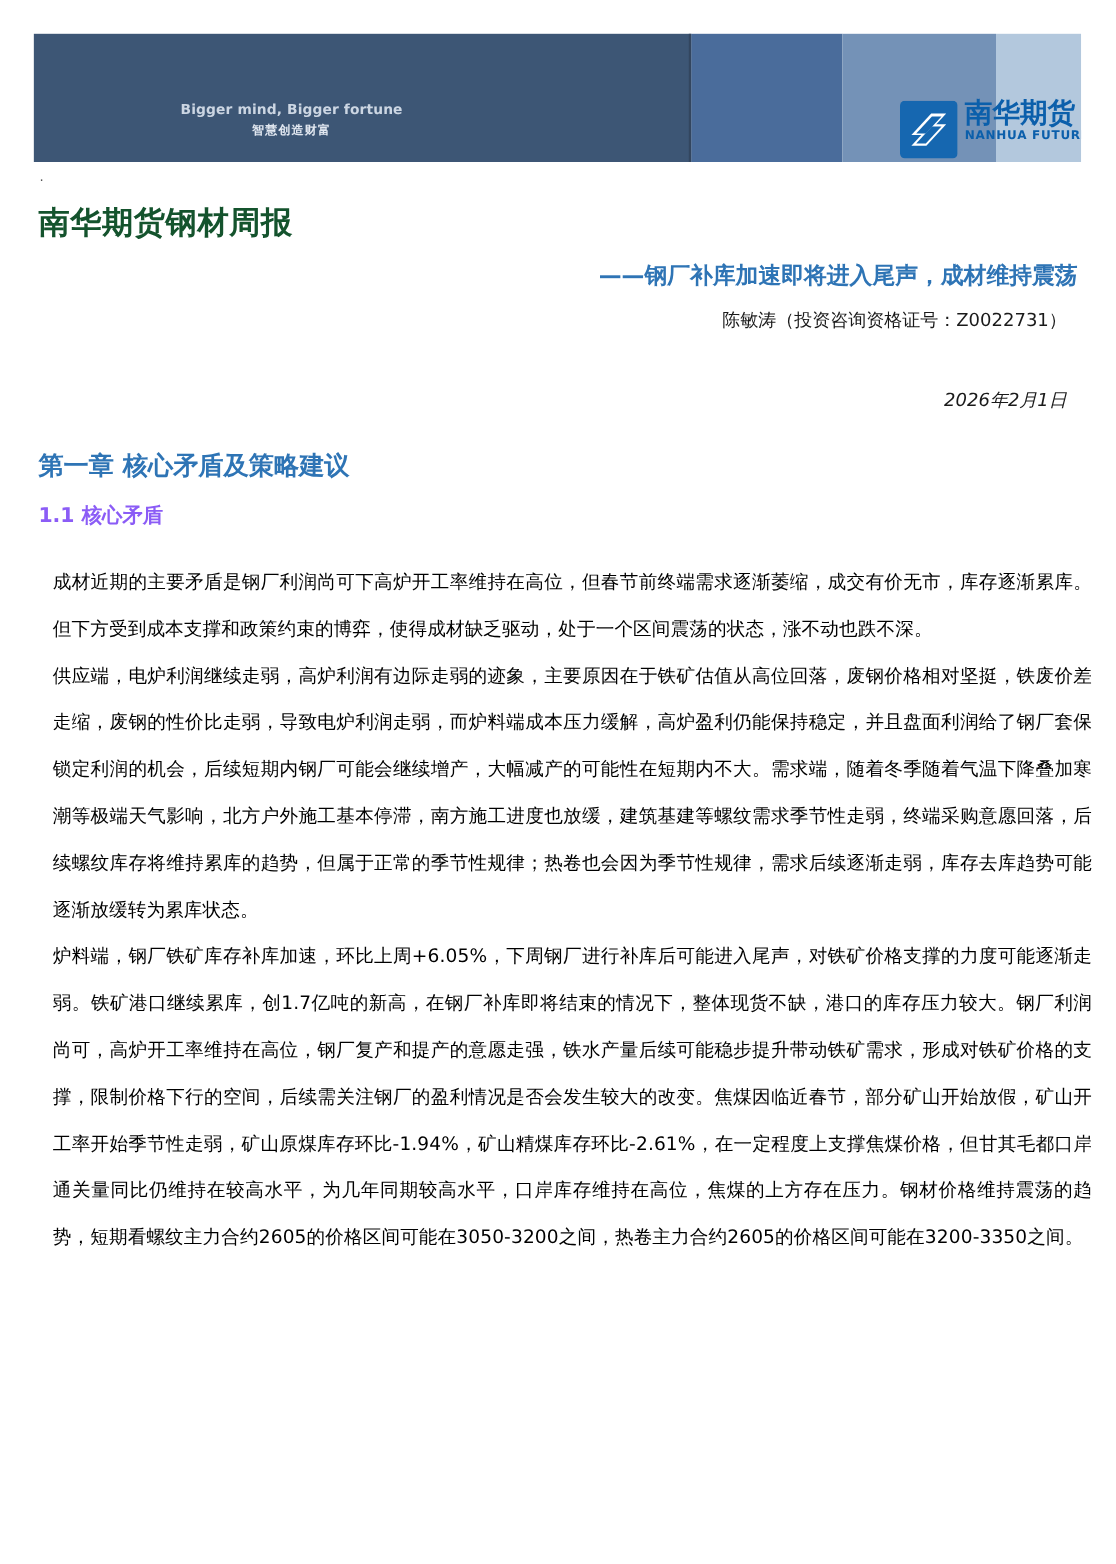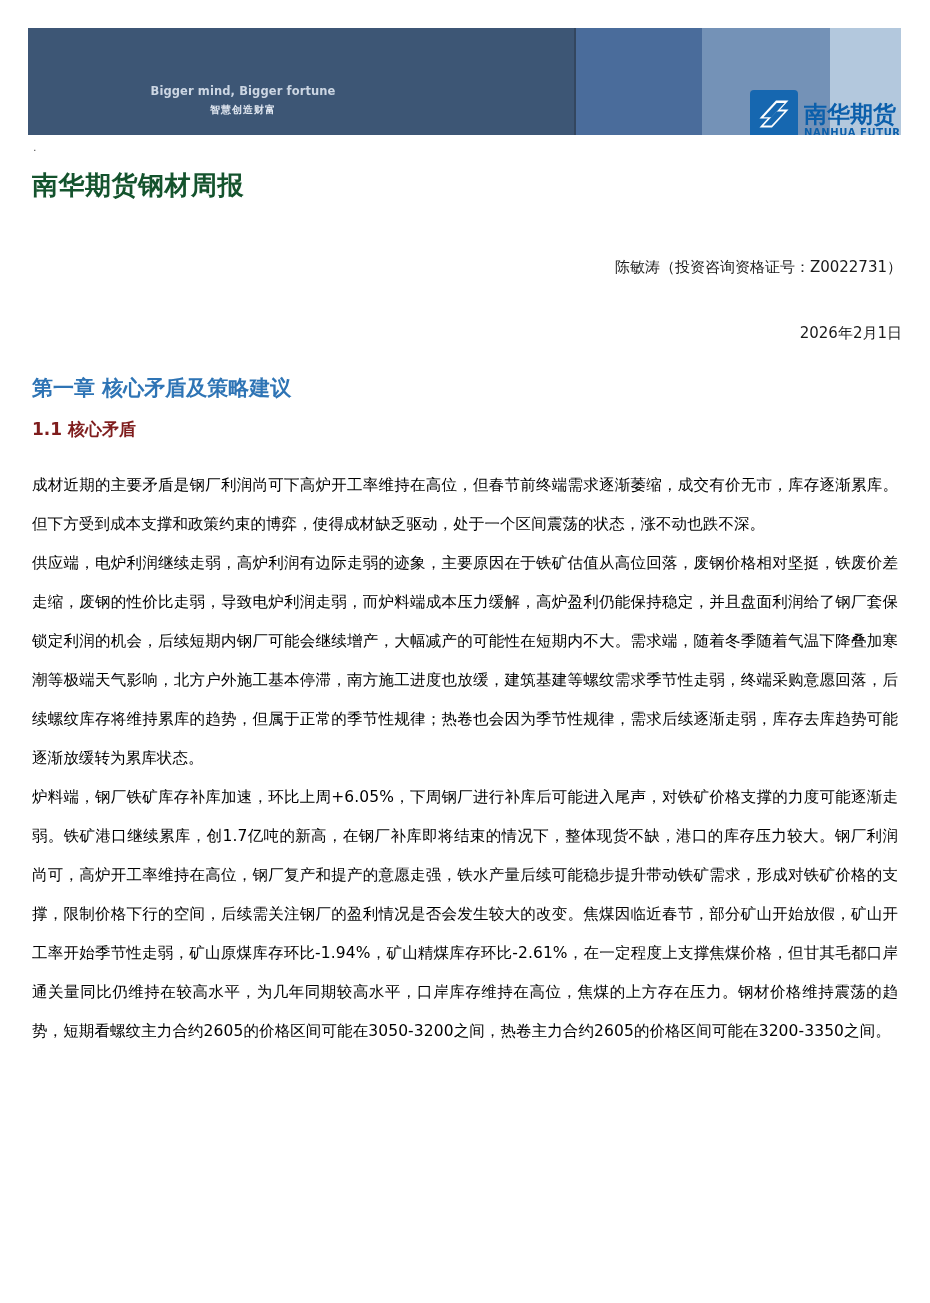--- a/index.html
+++ b/index.html
@@ -77,21 +77,21 @@
   }
 
   
   .logo {
     position: absolute;
     left: 722px;
     top: 56px;
     width: 170px;
     height: 54px;
     display: flex;
-    align-items: flex-end;
+    align-items: flex-start;
     gap: 6px;
   }
   .logo-mark {
     width: 48px;
     height: 48px;
     flex: 0 0 48px;
   }
   .logo-words {
     display: flex;
     flex-direction: column;
@@ -139,53 +139,53 @@
     position: absolute;
     right: 32px;
     top: 217px;
     font-size: 19px;
     font-weight: 700;
     color: #2e74b5;
     white-space: nowrap;
   }
   .meta-line {
     position: absolute;
-    right: 28px;
+    right: 41px;
     font-size: 15px;
     color: #1a1a1a;
     white-space: nowrap;
   }
   .meta-author { top: 258px; }
   .meta-license { top: 291px; }
-  .meta-date { top: 324px; }
+  .meta-date { top: 324px; font-style: italic; }
 
   
   .chapter-heading {
     position: absolute;
     left: 32px;
     top: 374px;
     font-size: 21px;
     font-weight: 700;
     color: #2e74b5;
     white-space: nowrap;
   }
   .section-heading {
     position: absolute;
     left: 32px;
     top: 418px;
     font-size: 17px;
     font-weight: 700;
-    color: #7f1d1d;
+    color: #8b5cf6;
     white-space: nowrap;
   }
 
   
   .body-wrap {
     position: absolute;
-    left: 32px;
+    left: 44px;
     top: 466px;
     width: 866px;
   }
   .para {
     font-size: 15.5px;
     line-height: 39px;
     color: #000000;
     text-align: justify;
     text-justify: inter-ideograph;
     margin: 0 0 0 0;
@@ -221,20 +221,21 @@
       <div class="logo-words">
         <div class="logo-cn">南华期货</div>
         <div class="logo-en">NANHUA FUTURES</div>
       </div>
     </div>
   </div>
 
   <div class="stray-dot">.</div>
 
   <div class="doc-title">南华期货钢材周报</div>
+  <div class="subtitle">——钢厂补库加速即将进入尾声，成材维持震荡</div>
 
   <div class="meta-line meta-author">陈敏涛（投资咨询资格证号：Z0022731）</div>
   <div class="meta-line meta-date">2026年2月1日</div>
 
   <div class="chapter-heading">第一章  核心矛盾及策略建议</div>
   <div class="section-heading">1.1 核心矛盾</div>
 
   <div class="body-wrap">
     <p class="para">成材近期的主要矛盾是钢厂利润尚可下高炉开工率维持在高位，但春节前终端需求逐渐萎缩，成交有价无市，库存逐渐累库。但下方受到成本支撑和政策约束的博弈，使得成材缺乏驱动，处于一个区间震荡的状态，涨不动也跌不深。</p>
     <p class="para">供应端，电炉利润继续走弱，高炉利润有边际走弱的迹象，主要原因在于铁矿估值从高位回落，废钢价格相对坚挺，铁废价差走缩，废钢的性价比走弱，导致电炉利润走弱，而炉料端成本压力缓解，高炉盈利仍能保持稳定，并且盘面利润给了钢厂套保锁定利润的机会，后续短期内钢厂可能会继续增产，大幅减产的可能性在短期内不大。需求端，随着冬季随着气温下降叠加寒潮等极端天气影响，北方户外施工基本停滞，南方施工进度也放缓，建筑基建等螺纹需求季节性走弱，终端采购意愿回落，后续螺纹库存将维持累库的趋势，但属于正常的季节性规律；热卷也会因为季节性规律，需求后续逐渐走弱，库存去库趋势可能逐渐放缓转为累库状态。</p>

